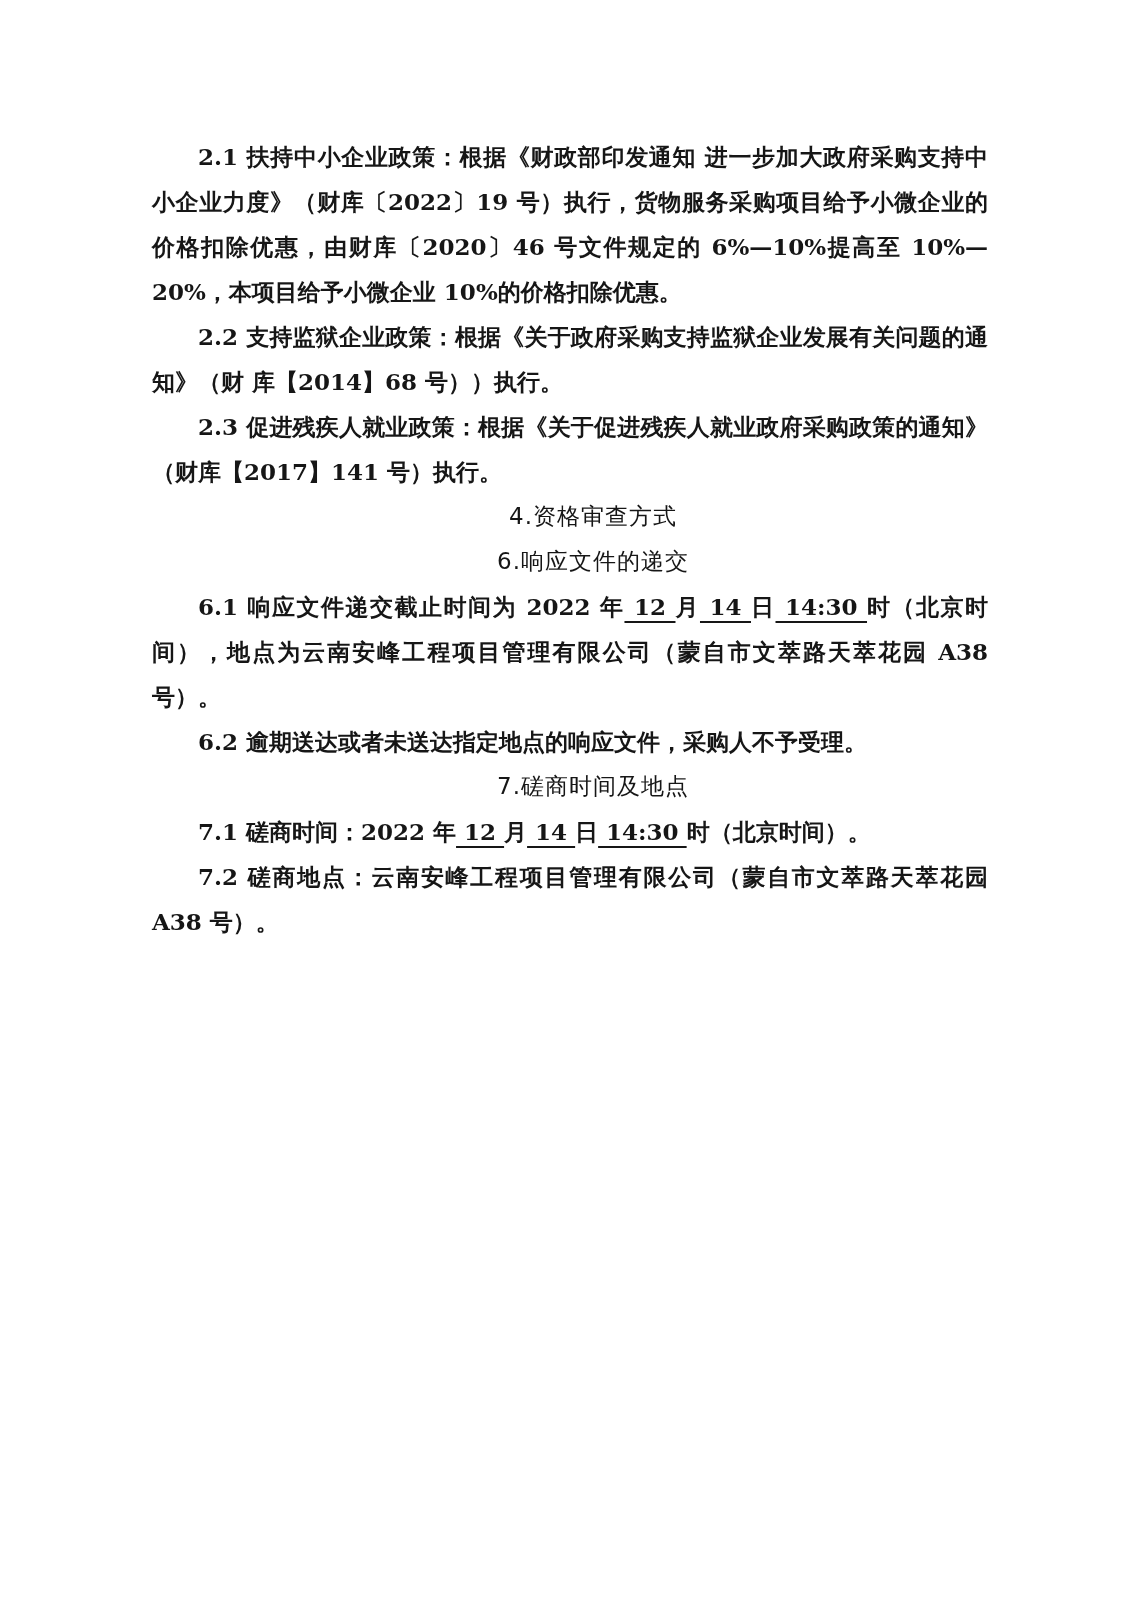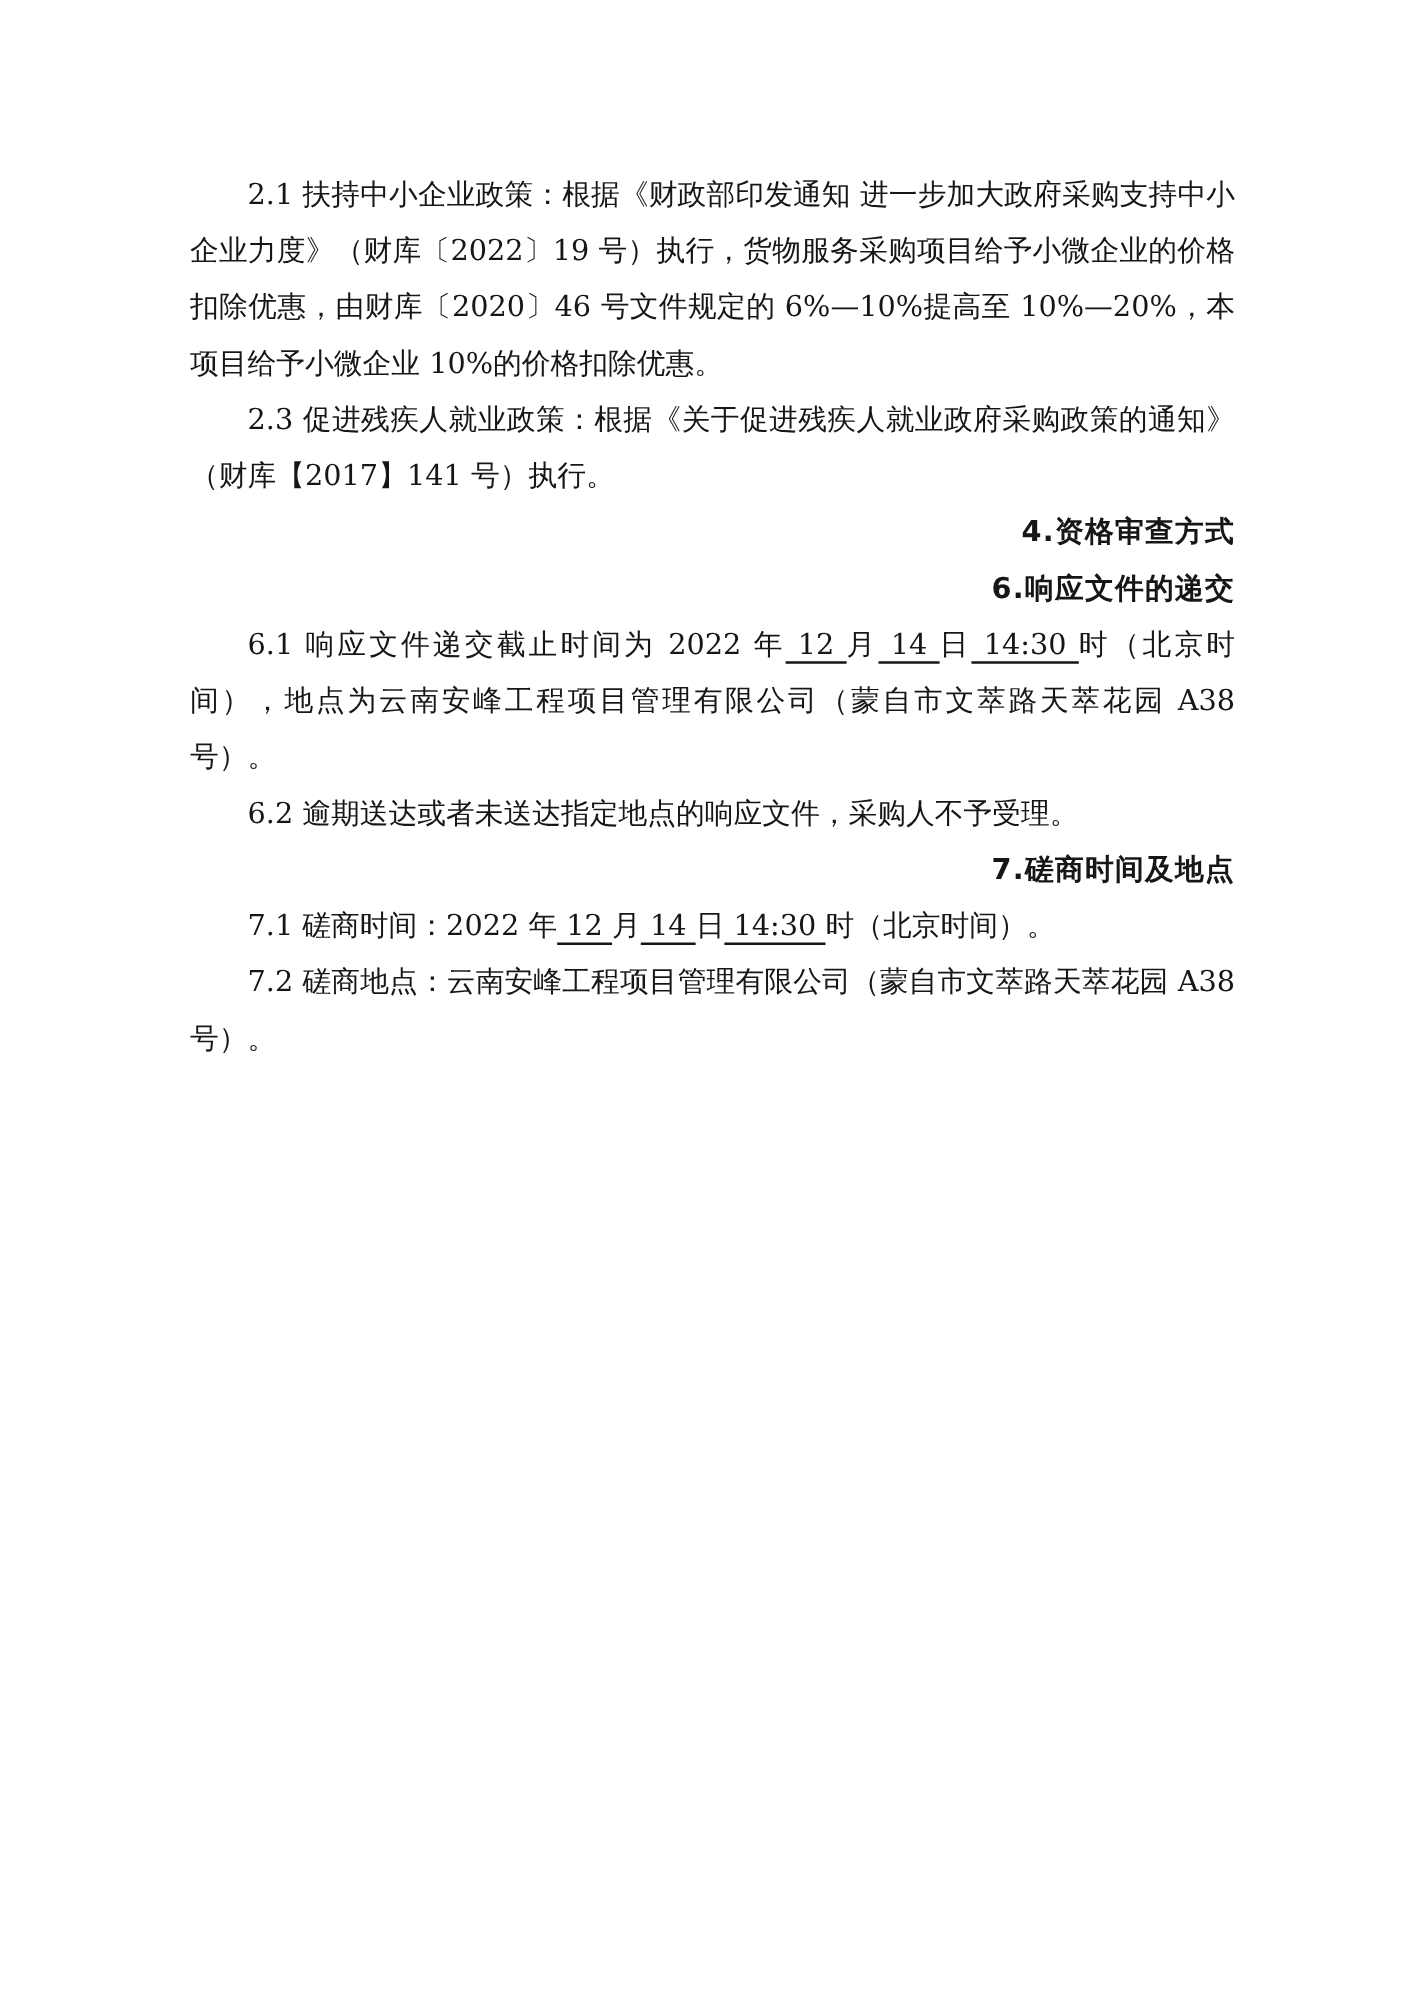--- a/index.html
+++ b/index.html
@@ -21,39 +21,41 @@
     width: 836px;
     color: #161616;
     font-family: "DejaVu Serif", "Liberation Serif", serif;
     font-size: 23px;
     line-height: 45px;
     text-align: justify;
   }
   .content p {
     margin: 0;
     text-indent: 2em;
+    font-weight: bold;
   }
   .content p.heading {
     font-family: "DejaVu Sans", "Liberation Sans", sans-serif;
-    font-weight: bold;
-    text-align: right;
+    font-weight: normal;
+    text-align: center;
     letter-spacing: 1px;
   }
   .content .u {
     text-decoration: underline;
     text-underline-offset: 6px;
     text-decoration-thickness: 1.5px;
   }
 </style>
 </head>
 <body>
 
 <div class="page">
   <div class="content" style="color: rgb(22, 22, 22);">
       <p class="body-para"><span>2.1 扶持中小企业政策：根据《财政部印发通知 进一步加大政府采购支持中小企业力度》（财库〔2022〕19 号）执行，货物服务采购项目给予小微企业的价格扣除优惠，由财库〔2020〕46 号文件规定的 6%—10%提高至 10%—20%，本项目给予小微企业 10%的价格扣除优惠。</span></p>
+      <p class="body-para"><span>2.2 支持监狱企业政策：根据《关于政府采购支持监狱企业发展有关问题的通知》（财 库【2014】68 号））执行。</span></p>
       <p class="body-para"><span>2.3 促进残疾人就业政策：根据《关于促进残疾人就业政府采购政策的通知》（财库【2017】141 号）执行。</span></p>
       <p class="heading"><span>4.资格审查方式</span></p>
       <p class="heading"><span>6.响应文件的递交</span></p>
       <p class="body-para"><span>6.1 响应文件递交截止时间为 2022 年</span><span class="u"> 12 </span><span>月</span><span class="u"> 14 </span><span>日</span><span class="u">  14:30 </span><span>时（北京时间），地点为云南安峰工程项目管理有限公司（蒙自市文萃路天萃花园 A38 号）。</span></p>
       <p class="body-para"><span>6.2 逾期送达或者未送达指定地点的响应文件，采购人不予受理。</span></p>
       <p class="heading"><span>7.磋商时间及地点</span></p>
       <p class="body-para"><span>7.1 磋商时间：2022 年</span><span class="u"> 12 </span><span>月</span><span class="u"> 14 </span><span>日</span><span class="u">  14:30 </span><span>时（北京时间）。</span></p>
       <p class="body-para"><span>7.2 磋商地点：云南安峰工程项目管理有限公司（蒙自市文萃路天萃花园 A38 号）。</span></p>
     </div>
 </div>

